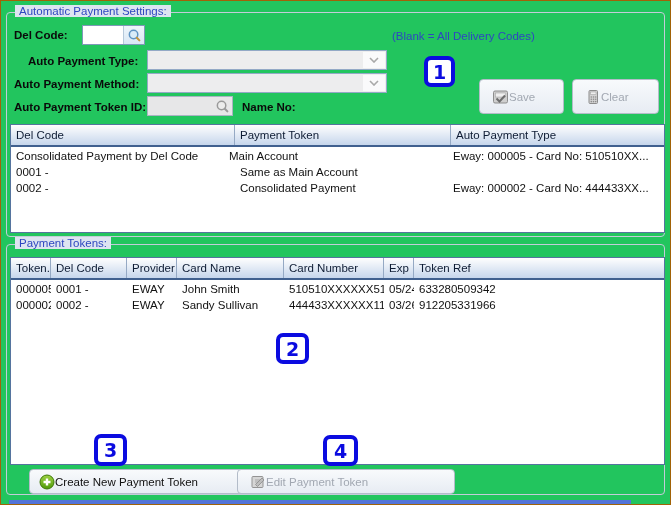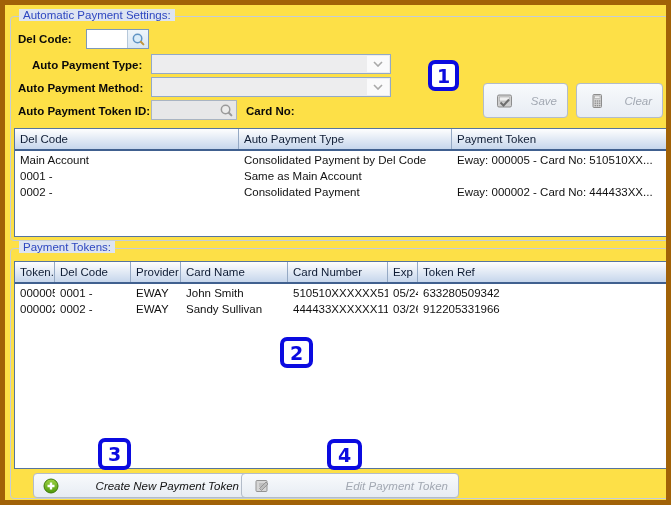--- a/index.html
+++ b/index.html
@@ -1,16 +1,16 @@
 <!DOCTYPE html>
 <html><head>
 <meta charset="utf-8">
 <style>
   html,body{margin:0;padding:0;background:#cfd8e8;}
-  .screen{position:relative;width:671px;height:505px;background:#fde047;border:5px solid #a16207;
+  .screen{position:relative;width:671px;height:505px;background:#22c55e;border:1px solid #a16207;
           box-sizing:border-box;font-family:"Liberation Sans",sans-serif;font-size:11.5px;color:#111;overflow:hidden;}
 
   .groupbox{position:absolute;border:1px solid #c3ccd9;border-radius:4px;}
   .gb1{left:5px;top:11px;width:657px;height:223px;}
   .gb2{left:5px;top:243px;width:657px;height:249px;}
   .gb-title{position:absolute;top:-8px;left:8px;background:#dde4f1;padding:0 4px;color:#2e47c0;white-space:nowrap;}
 
   .lbl{position:absolute;font-weight:bold;white-space:nowrap;color:#0a0a0a;}
   .note{position:absolute;color:#2e47c0;white-space:nowrap;}
 
@@ -22,21 +22,21 @@
   .search.disabled .mag-btn{background:transparent;border-left:0;cursor:default;}
 
   .combo{position:absolute;height:20px;background:#ededee;border:1px solid #93a9c6;box-sizing:border-box;cursor:pointer;}
   .combo .combo-val{display:block;padding:3px 24px 0 4px;overflow:hidden;white-space:nowrap;}
   .combo .arrow{position:absolute;top:1px;right:1px;bottom:1px;width:22px;background:#fafafb;
                 display:flex;align-items:center;justify-content:center;}
 
   .btn{position:absolute;display:flex;align-items:center;border:1px solid #b3bcc9;border-radius:4px;
        background:linear-gradient(#f8fafc,#e7ecf3);box-sizing:border-box;cursor:pointer;}
   .btn .ic{margin-left:12px;display:flex;}
-  .btn .cap{flex:1;text-align:right;margin-right:10px;white-space:nowrap;font-style:italic;}
+  .btn .cap{flex:1;text-align:left;margin-right:10px;white-space:nowrap;}
   .btn.disabled .cap{color:#a2a8b2;}
   .btn-save{left:472px;top:66px;width:85px;height:35px;}
   .btn-clear{left:565px;top:66px;width:87px;height:35px;}
   .btn-create{left:22px;top:224px;width:217px;height:25px;}
   .btn-create .ic{margin-left:9px;}
   .btn-edit{left:230px;top:224px;width:218px;height:25px;}
 
   .table{position:absolute;background:#fff;border:1px solid #55749e;box-sizing:border-box;overflow:hidden;}
   .t1{left:3px;top:111px;width:655px;height:109px;}
   .t2{left:3px;top:12px;width:655px;height:208px;}
@@ -87,20 +87,21 @@
       <input value="" style="">
       <span class="mag-btn">
         <span style="display:flex">
           <svg width="15" height="15" viewBox="0 0 16 16">
               <circle cx="7" cy="7" r="4.5" fill="#d9ecf9" stroke="#5f93c3" stroke-width="1.6"></circle>
               <line x1="10.5" y1="10.5" x2="13.2" y2="13.2" stroke="#c2953f" stroke-width="2.2" stroke-linecap="round"></line>
             </svg>
         </span>
       </span>
     </div>
+    <div class="note f-note">(Blank = All Delivery Codes)</div>
 
     <div class="lbl f-type-lbl">Auto Payment Type:</div>
     <div class="combo f-type">
       <span class="combo-val"></span>
       <span class="arrow">
         <svg width="10" height="6" viewBox="0 0 10 6">
             <path d="M1 1 L5 5 L9 1" fill="none" stroke="#a9a9a9" stroke-width="1.6"></path>
           </svg>
       </span>
     </div>
@@ -120,21 +121,21 @@
       <input disabled="" value="" style="">
       <span class="mag-btn">
         <span style="display:flex">
           <svg width="15" height="15" viewBox="0 0 16 16">
               <circle cx="7" cy="7" r="4.5" fill="#ececec" stroke="#9a9a9a" stroke-width="1.6"></circle>
               <line x1="10.5" y1="10.5" x2="13.2" y2="13.2" stroke="#9a9a9a" stroke-width="2.2" stroke-linecap="round"></line>
             </svg>
         </span>
       </span>
     </div>
-    <div class="lbl f-cardno-lbl">Card No:</div>
+    <div class="lbl f-cardno-lbl">Name No:</div>
 
     <div class="btn disabled btn-save">
       <span class="ic">
         <svg width="17" height="16" viewBox="0 0 16 16">
             <rect x="1" y="2" width="14" height="12" rx="1.5" fill="#cfcfcf" stroke="#8d8d8d"></rect>
             <rect x="3" y="4" width="10" height="4" fill="#efefef" stroke="#9d9d9d" stroke-width="0.5"></rect>
             <path d="M4 9.5 L7 12.5 L12.5 6.5" fill="none" stroke="#6e6e6e" stroke-width="2"></path>
           </svg>
       </span>
       <span class="cap">Save</span>
@@ -156,27 +157,27 @@
               <circle cx="10.7" cy="12.6" r="0.8"></circle>
             </g>
           </svg>
       </span>
       <span class="cap">Clear</span>
     </div>
 
     <div class="table t1">
       <div class="thead">
         <div class="th c1-0">Del Code</div>
+        <div class="th c1-2">Payment Token</div>
         <div class="th c1-1">Auto Payment Type</div>
-        <div class="th c1-2">Payment Token</div>
       </div>
       <div class="tbody">
         <div class="tr">
+          <div class="td c1-1">Consolidated Payment by Del Code</div>
           <div class="td c1-0">Main Account</div>
-          <div class="td c1-1">Consolidated Payment by Del Code</div>
           <div class="td c1-2">Eway: 000005 - Card No: 510510XX...</div>
         </div>
         <div class="tr">
           <div class="td c1-0">0001 -</div>
           <div class="td c1-1">Same as Main Account</div>
           <div class="td c1-2"></div>
         </div>
         <div class="tr">
           <div class="td c1-0">0002 -</div>
           <div class="td c1-1">Consolidated Payment</div>

